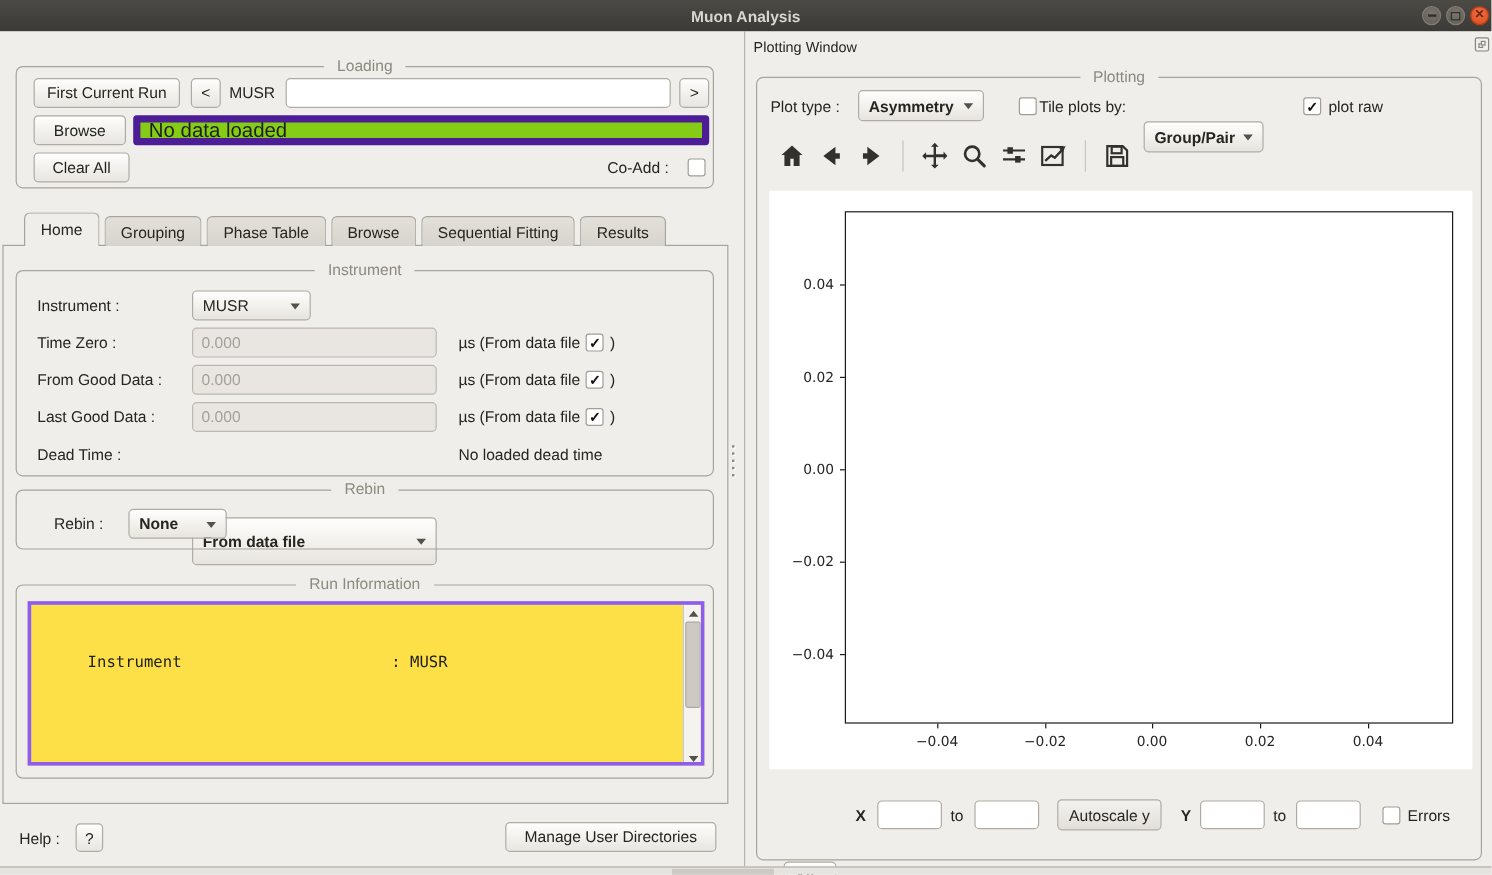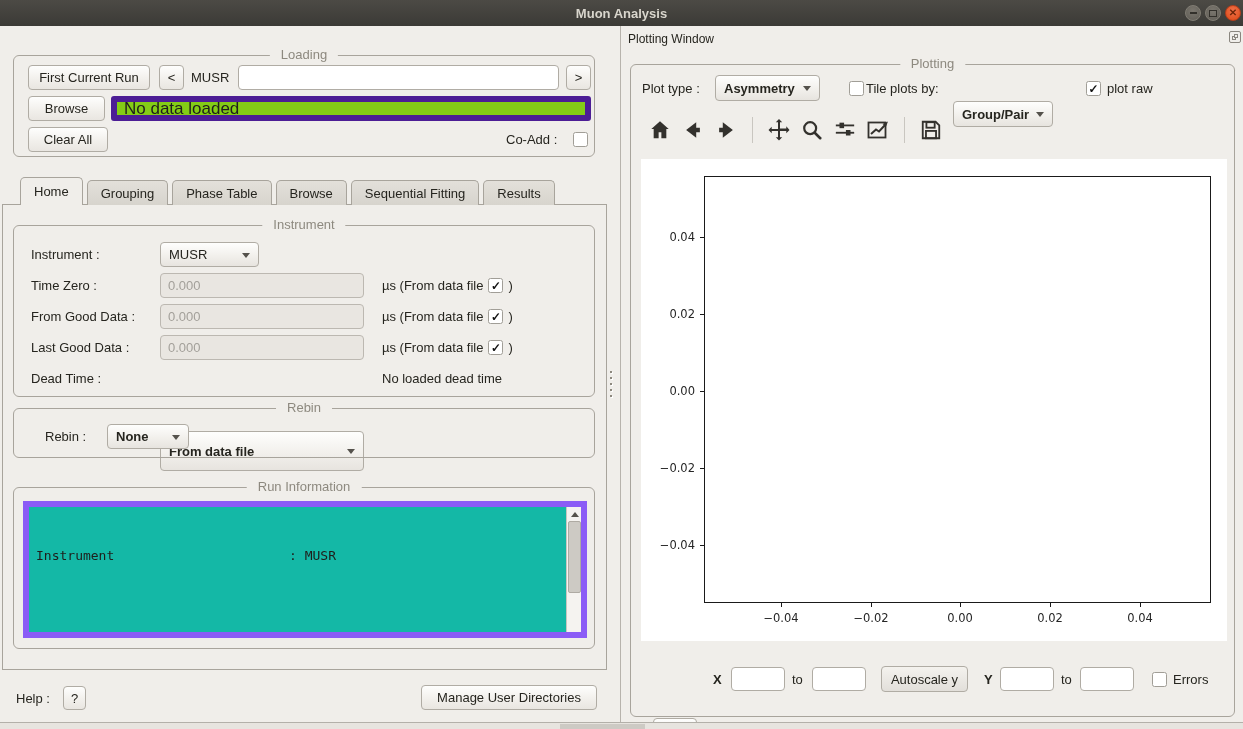--- a/index.html
+++ b/index.html
@@ -140,21 +140,21 @@
     <span class="legend">Rebin</span>
     <div class="abs lbl" style="left:31px;top:15px;height:25px;">Rebin :</div>
     <div class="abs combo" style="left:93px;top:15px;width:82px;height:25px;font-weight:bold;">
         <span>None</span>
         <span class="arrow"></span>
       </div>
   </div>
 
   <div class="abs groupbox" style="left:13px;top:487px;width:582px;height:162px;z-index:2;">
     <span class="legend">Run Information</span>
-    <div class="abs" style="left:9px;top:13px;width:564px;height:137px;background:#14b8a6;border:6px solid #8b5cf6;box-sizing:border-box;overflow:hidden;">
+    <div class="abs" style="left:9px;top:13px;width:564px;height:137px;background:#fde047;border:3px solid #8b5cf6;box-sizing:border-box;overflow:hidden;padding-left:40px;">
       <div class="mono" style="padding:3px 0 0 7px;">
         <div><span class="ri-name">Instrument</span><span>:</span> <span>MUSR</span></div>
         
         
         
         
         
         
       </div>
 

